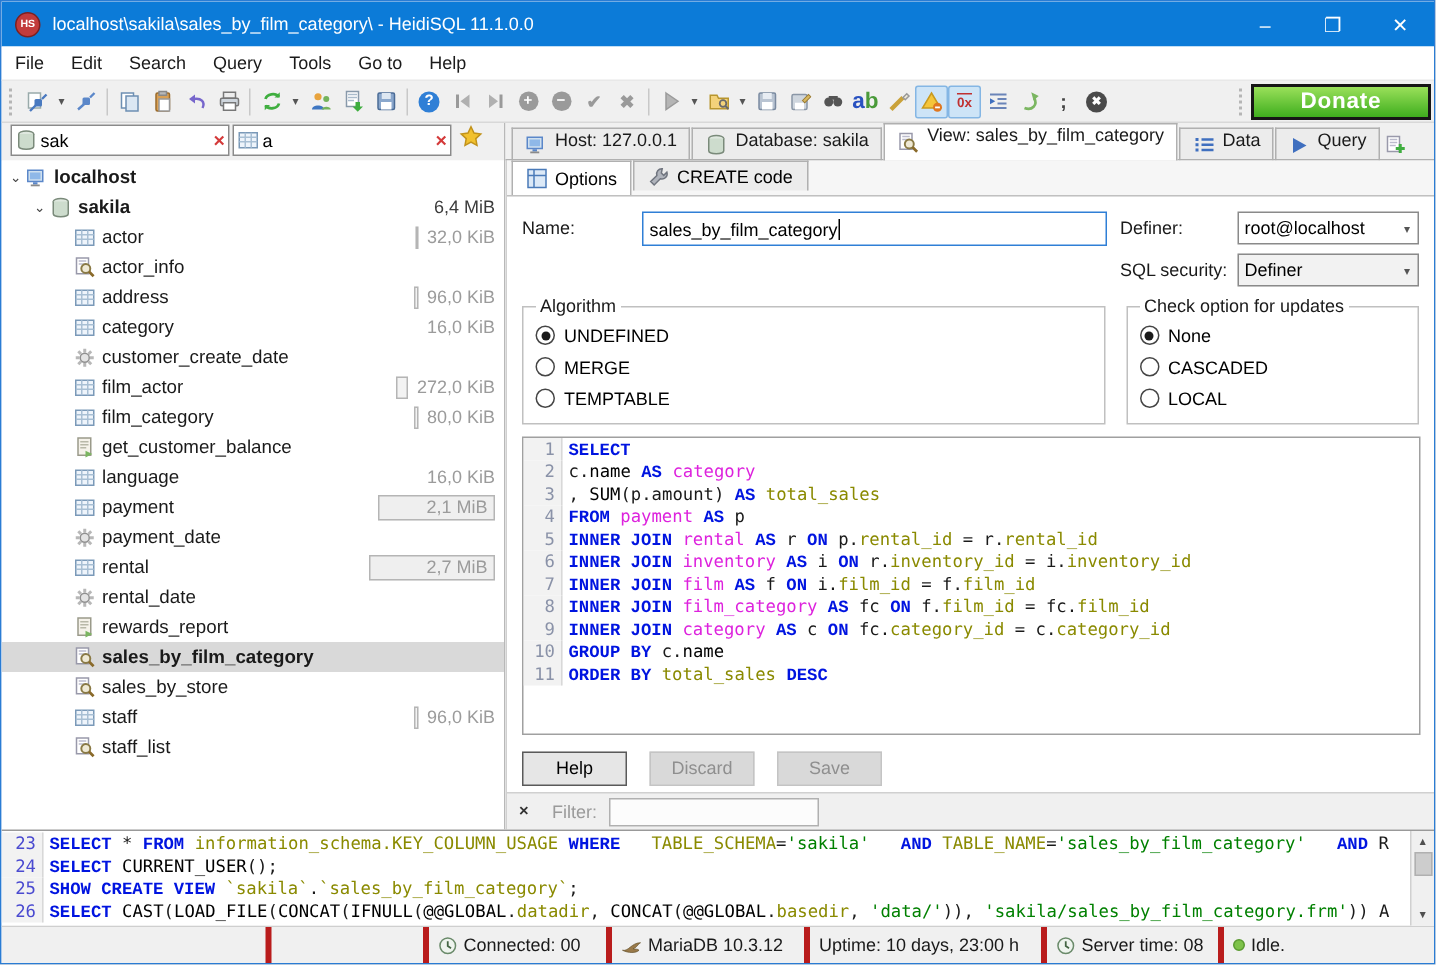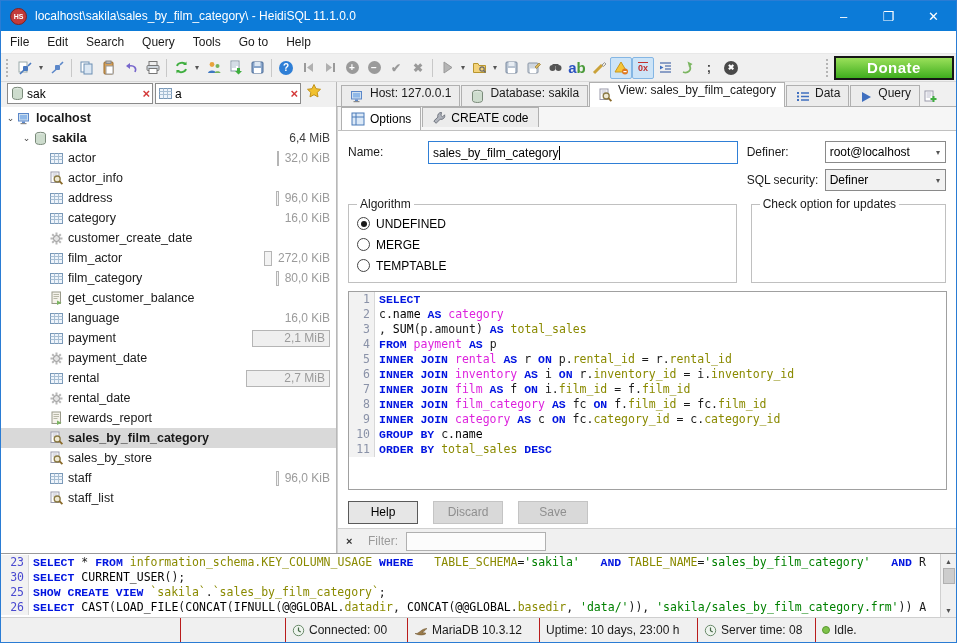--- a/index.html
+++ b/index.html
@@ -104,21 +104,21 @@
   
   .log{height:64px;border-top:1px solid #999;background:#fff;display:flex;flex:0 0 auto;position:relative;}
   .log-lines{flex:1;overflow:hidden;padding-top:1px;}
   .log .gut{width:28px;color:#4a4ad0;}
   .log-scroll{width:16px;background:#f0f0f0;border-left:1px solid #d0d0d0;display:flex;flex-direction:column;align-items:center;flex:0 0 auto;}
   .sb-arrow{font-size:7px;color:#505050;height:14px;display:flex;align-items:center;}
   .sb-thumb{width:12px;height:16px;background:#cdcdcd;border:1px solid #b0b0b0;}
   .sb-spacer{flex:1;}
   
   .statusbar{height:25px;background:#f0f0f0;border-top:1px solid #cfcfcf;display:flex;align-items:center;font-size:12px;color:#1a1a1a;flex:0 0 auto;}
-  .status-seg{height:100%;display:flex;align-items:center;border-right:1px solid #b91c1c;padding:0 6px;gap:4px;white-space:nowrap;overflow:hidden;}
+  .status-seg{height:100%;display:flex;align-items:center;border-right:4px solid #b91c1c;padding:0 6px;gap:4px;white-space:nowrap;overflow:hidden;}
   .idle-dot{width:8px;height:8px;border-radius:50%;background:#7ec24a;border:1px solid #5a9a30;}
   svg{display:block;}
 </style>
 </head>
 <body>
 
 <div class="window">
 
   <div class="titlebar">
     <div class="hs-logo">HS</div>
@@ -885,20 +885,36 @@
                   <span>MERGE</span>
                 </div>
                 <div class="radio-row">
                   <span class="radio"></span>
                   <span>TEMPTABLE</span>
                 </div>
               </div>
           </fieldset>
           <fieldset class="fs-right">
             <legend>Check option for updates</legend>
+            <div id="check-radios">
+                <div class="radio-row">
+                  <span class="radio on">
+                    <span class="dot"></span>
+                  </span>
+                  <span>None</span>
+                </div>
+                <div class="radio-row">
+                  <span class="radio"></span>
+                  <span>CASCADED</span>
+                </div>
+                <div class="radio-row">
+                  <span class="radio"></span>
+                  <span>LOCAL</span>
+                </div>
+              </div>
           </fieldset>
         </div>
 
         <div class="editor" id="editor">
             <div class="code-line"><span class="gut">1</span><span class="code-body"><span class="kw">SELECT</span></span></div>
             <div class="code-line"><span class="gut">2</span><span class="code-body"><span class="pln">c.</span><span class="fn">name</span><span class="pln"> </span><span class="kw">AS</span><span class="pln"> </span><span class="tbl">category</span></span></div>
             <div class="code-line"><span class="gut">3</span><span class="code-body"><span class="pln">, </span><span class="fn">SUM</span><span class="pln">(p.amount) </span><span class="kw">AS</span><span class="pln"> </span><span class="col">total_sales</span></span></div>
             <div class="code-line"><span class="gut">4</span><span class="code-body"><span class="kw">FROM</span><span class="pln"> </span><span class="tbl">payment</span><span class="pln"> </span><span class="kw">AS</span><span class="pln"> p</span></span></div>
             <div class="code-line"><span class="gut">5</span><span class="code-body"><span class="kw">INNER JOIN</span><span class="pln"> </span><span class="tbl">rental</span><span class="pln"> </span><span class="kw">AS</span><span class="pln"> r </span><span class="kw">ON</span><span class="pln"> p.</span><span class="col">rental_id</span><span class="pln"> = r.</span><span class="col">rental_id</span></span></div>
             <div class="code-line"><span class="gut">6</span><span class="code-body"><span class="kw">INNER JOIN</span><span class="pln"> </span><span class="tbl">inventory</span><span class="pln"> </span><span class="kw">AS</span><span class="pln"> i </span><span class="kw">ON</span><span class="pln"> r.</span><span class="col">inventory_id</span><span class="pln"> = i.</span><span class="col">inventory_id</span></span></div>
@@ -920,21 +936,21 @@
           <span class="fb-lbl">Filter:</span>
           <input class="fb-input" value="" style="">
         </div>
       </div>
     </div>
   </div>
 
   <div class="log">
     <div class="log-lines" id="log-lines">
         <div class="code-line"><span class="gut">23</span><span class="code-body"><span class="kw">SELECT</span><span class="pln"> * </span><span class="kw">FROM</span><span class="pln"> </span><span class="col">information_schema.KEY_COLUMN_USAGE</span><span class="pln"> </span><span class="kw">WHERE</span><span class="pln">   </span><span class="col">TABLE_SCHEMA</span><span class="pln">=</span><span class="str">'sakila'</span><span class="pln">   </span><span class="kw">AND</span><span class="pln"> </span><span class="col">TABLE_NAME</span><span class="pln">=</span><span class="str">'sales_by_film_category'</span><span class="pln">   </span><span class="kw">AND</span><span class="pln"> R</span></span></div>
-        <div class="code-line"><span class="gut">30</span><span class="code-body"><span class="kw">SELECT</span><span class="pln"> </span><span class="fn">CURRENT_USER</span><span class="pln">();</span></span></div>
+        <div class="code-line"><span class="gut">24</span><span class="code-body"><span class="kw">SELECT</span><span class="pln"> </span><span class="fn">CURRENT_USER</span><span class="pln">();</span></span></div>
         <div class="code-line"><span class="gut">25</span><span class="code-body"><span class="kw">SHOW CREATE VIEW</span><span class="pln"> </span><span class="col">`sakila`</span><span class="pln">.</span><span class="col">`sales_by_film_category`</span><span class="pln">;</span></span></div>
         <div class="code-line"><span class="gut">26</span><span class="code-body"><span class="kw">SELECT</span><span class="pln"> </span><span class="fn">CAST</span><span class="pln">(</span><span class="fn">LOAD_FILE</span><span class="pln">(</span><span class="fn">CONCAT</span><span class="pln">(</span><span class="fn">IFNULL</span><span class="pln">(</span><span class="fn">@@GLOBAL</span><span class="pln">.</span><span class="col">datadir</span><span class="pln">, </span><span class="fn">CONCAT</span><span class="pln">(</span><span class="fn">@@GLOBAL</span><span class="pln">.</span><span class="col">basedir</span><span class="pln">, </span><span class="str">'data/'</span><span class="pln">)), </span><span class="str">'sakila/sales_by_film_category.frm'</span><span class="pln">)) A</span></span></div>
       </div>
     <div class="log-scroll">
       <span class="sb-arrow">▲</span>
       <div class="sb-thumb"></div>
       <div class="sb-spacer"></div>
       <span class="sb-arrow">▼</span>
     </div>
   </div>

